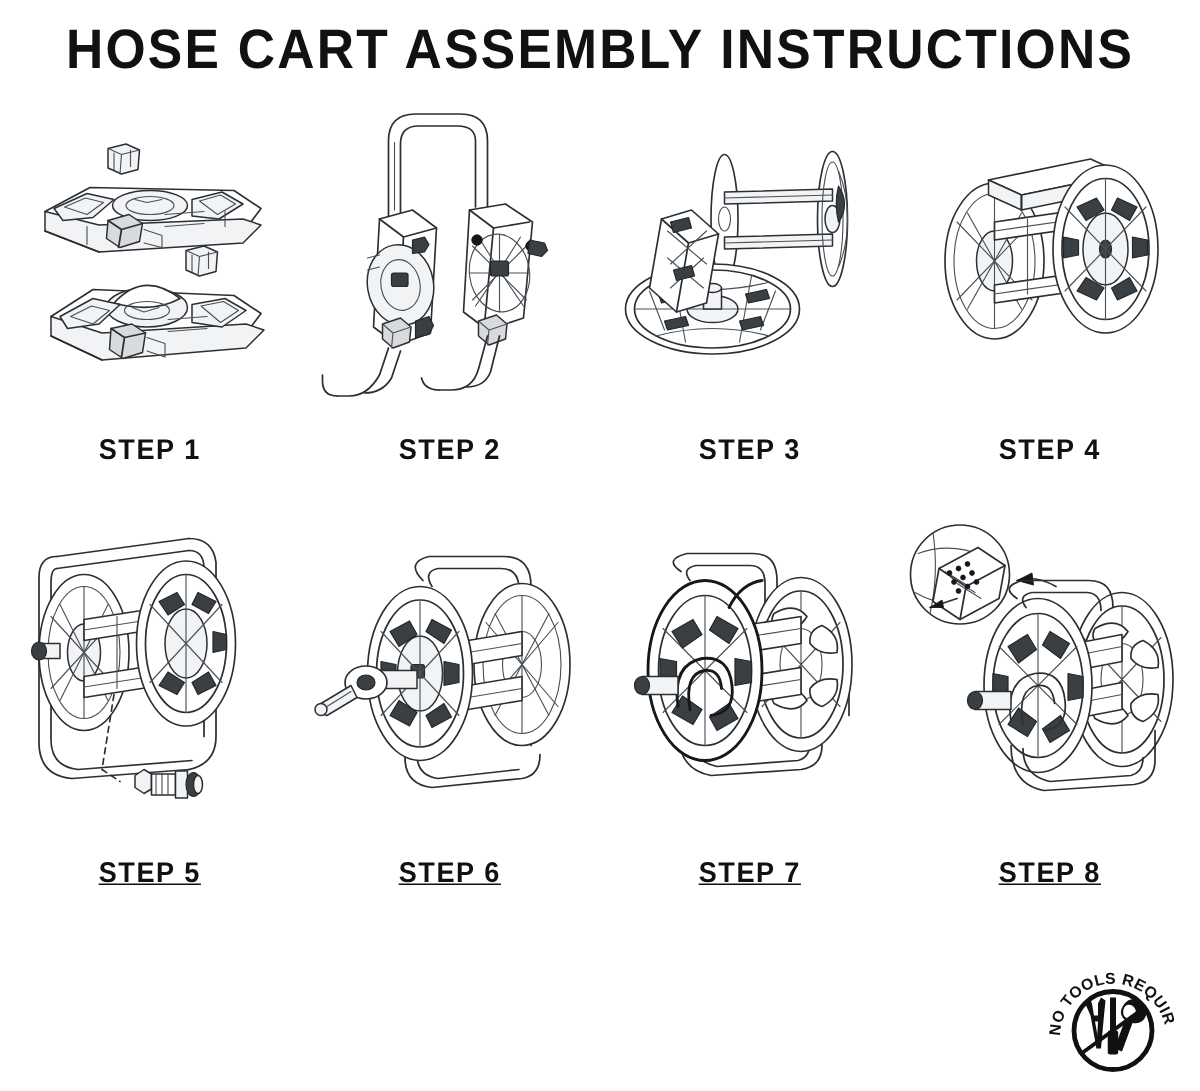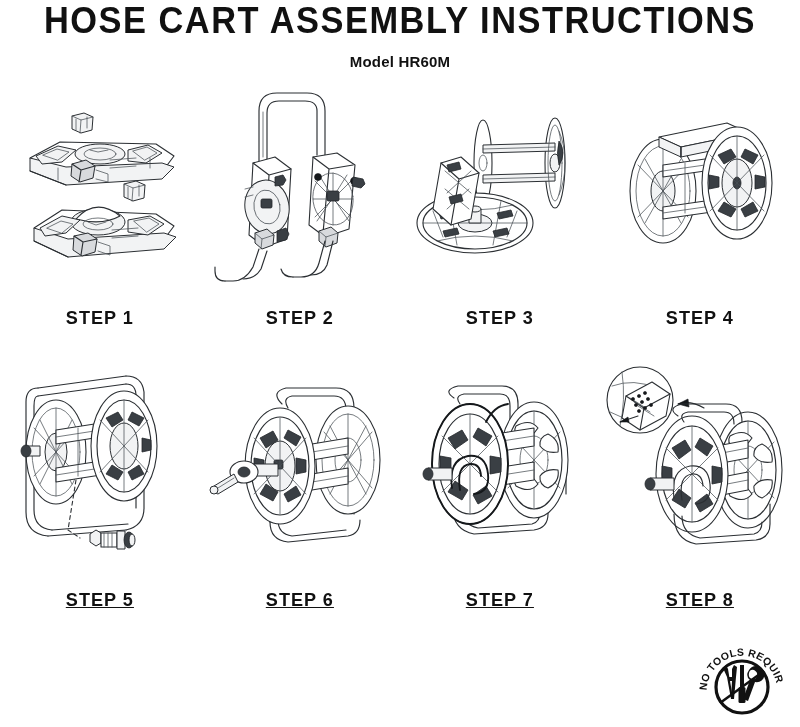--- a/index.html
+++ b/index.html
@@ -12,21 +12,21 @@
     height: 727px;
     font-family: "Liberation Sans", sans-serif;
     color: #111111;
     overflow: hidden;
     position: relative;
   }
 
   
   #header {
     width: 100%;
-    padding-top: 2px;
+    padding-top: 14px;
     text-align: center;
   }
   #doc-title {
     font-family: "Liberation Sans", sans-serif;
     font-weight: bold;
     font-size: 37px;
     letter-spacing: 1.6px;
     line-height: 1.05;
     margin: 0;
     transform: scaleX(0.93);
@@ -98,21 +98,20 @@
     bottom: 8px;
     width: 96px;
     height: 76px;
   }
 </style>
 </head>
 <body>
 
 <div id="header">
   <h1 id="doc-title">HOSE CART ASSEMBLY INSTRUCTIONS</h1>
-  <div id="doc-subtitle">Model HR60M</div>
 </div>
 
 <div class="steps-row" id="row-top">
 
   <div class="step-cell">
     <div class="step-art">
       <svg width="180" height="170" viewBox="0 0 180 170">
 
         <g>
 

